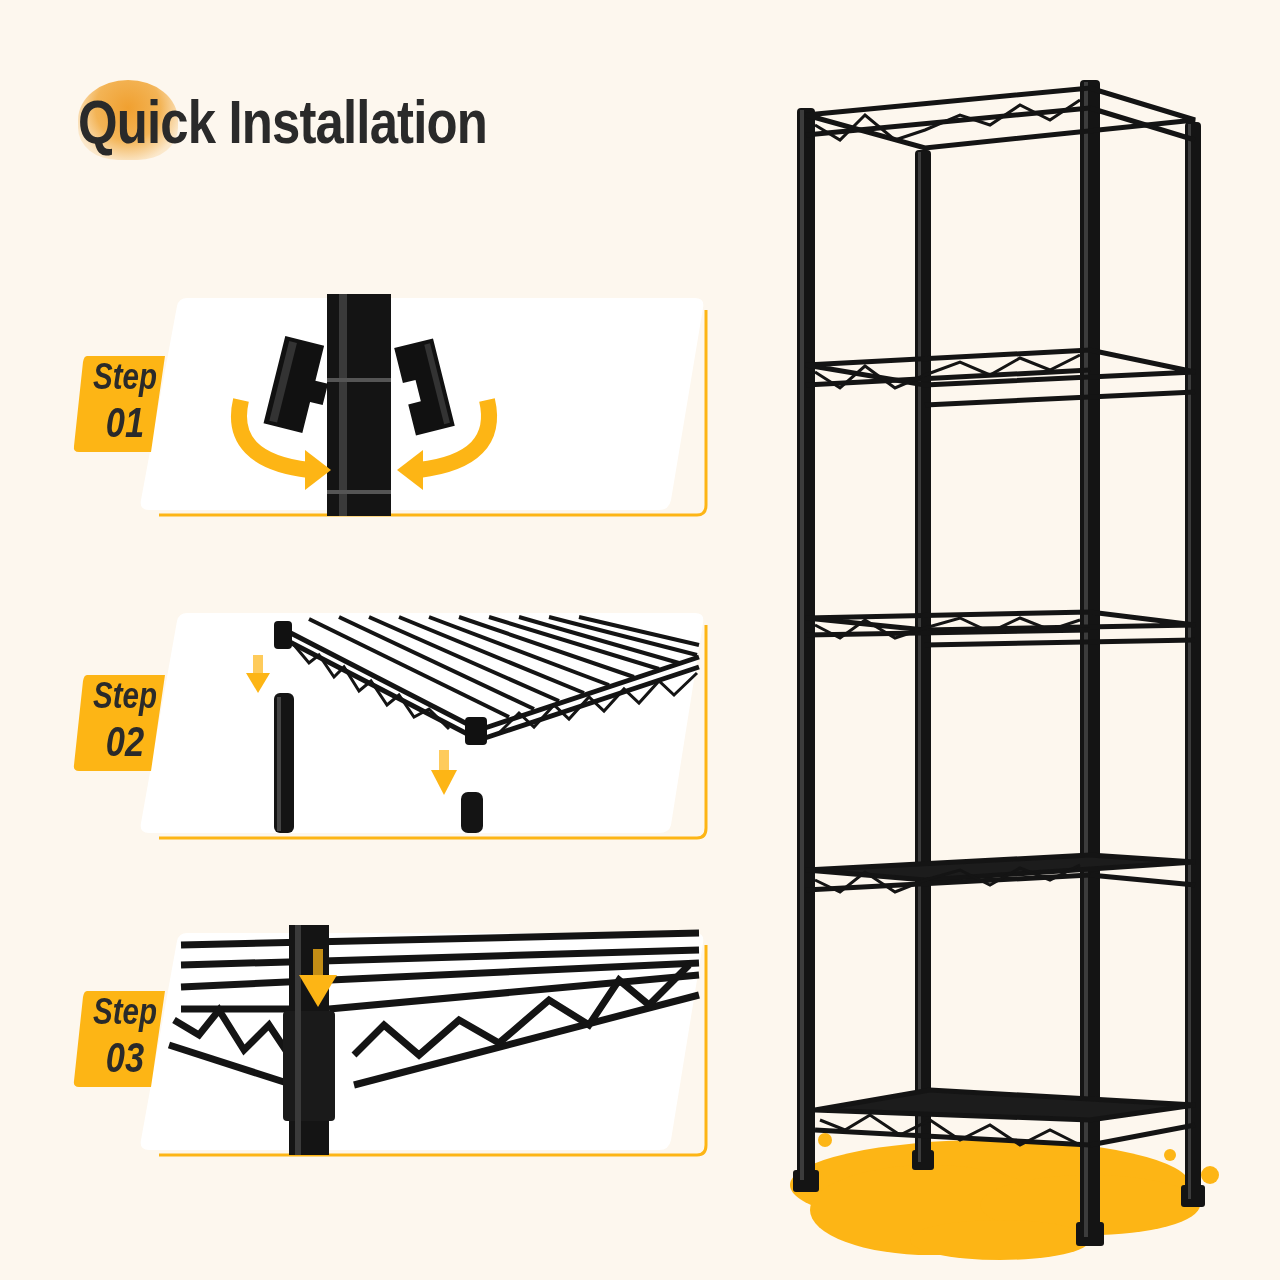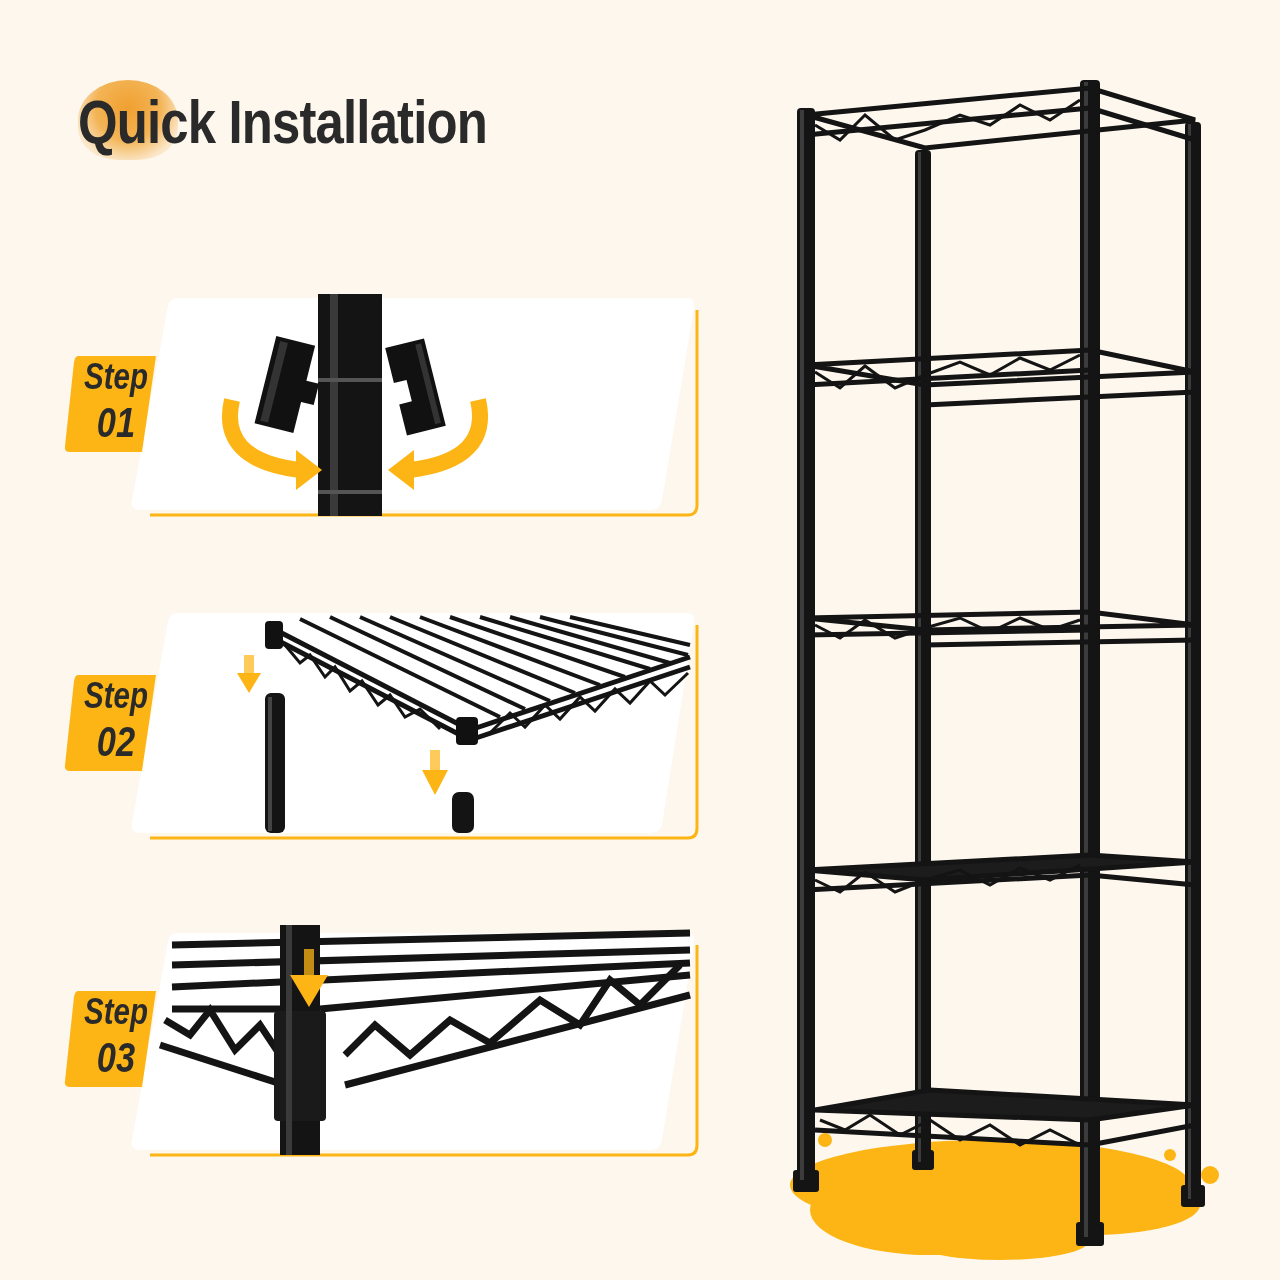--- a/index.html
+++ b/index.html
@@ -1,19 +1,19 @@
 <!DOCTYPE html>
 <html><head>
 <meta charset="utf-8">
 <style>
   html,body{margin:0;padding:0;}
   body{width:1280px;height:1280px;background:#fdf7ee;position:relative;overflow:hidden;font-family:"Liberation Sans",sans-serif;}
   .sun{position:absolute;left:78px;top:80px;width:100px;height:80px;border-radius:50% 50% 40% 40%;background:radial-gradient(circle at 50% 35%,#f0a030 0%,#f3b456 45%,rgba(248,205,140,0.4) 75%,rgba(253,247,238,0) 100%);}
   .title{position:absolute;left:78px;top:86px;font-size:62px;font-weight:bold;color:#2a2a2a;letter-spacing:-1px;transform:scaleX(0.82);transform-origin:left;white-space:nowrap;}
-  .step{position:absolute;left:0;width:720px;height:240px;padding-left:40px;}
+  .step{position:absolute;left:9px;width:720px;height:240px;padding-left:40px;}
   .badge{position:absolute;left:64px;width:100px;height:104px;}
   .badge-text{position:absolute;left:76px;width:80px;text-align:center;font-weight:bold;font-style:italic;color:#2a2a2a;line-height:46px;transform:scaleX(0.82);}
   .badge-text .w{font-size:36px;display:block;}
   .badge-text .n{font-size:42px;display:block;}
   .rack{position:absolute;left:780px;top:70px;width:440px;height:1190px;}
 </style>
 </head>
 <body>
 
 <div class="sun"></div>

